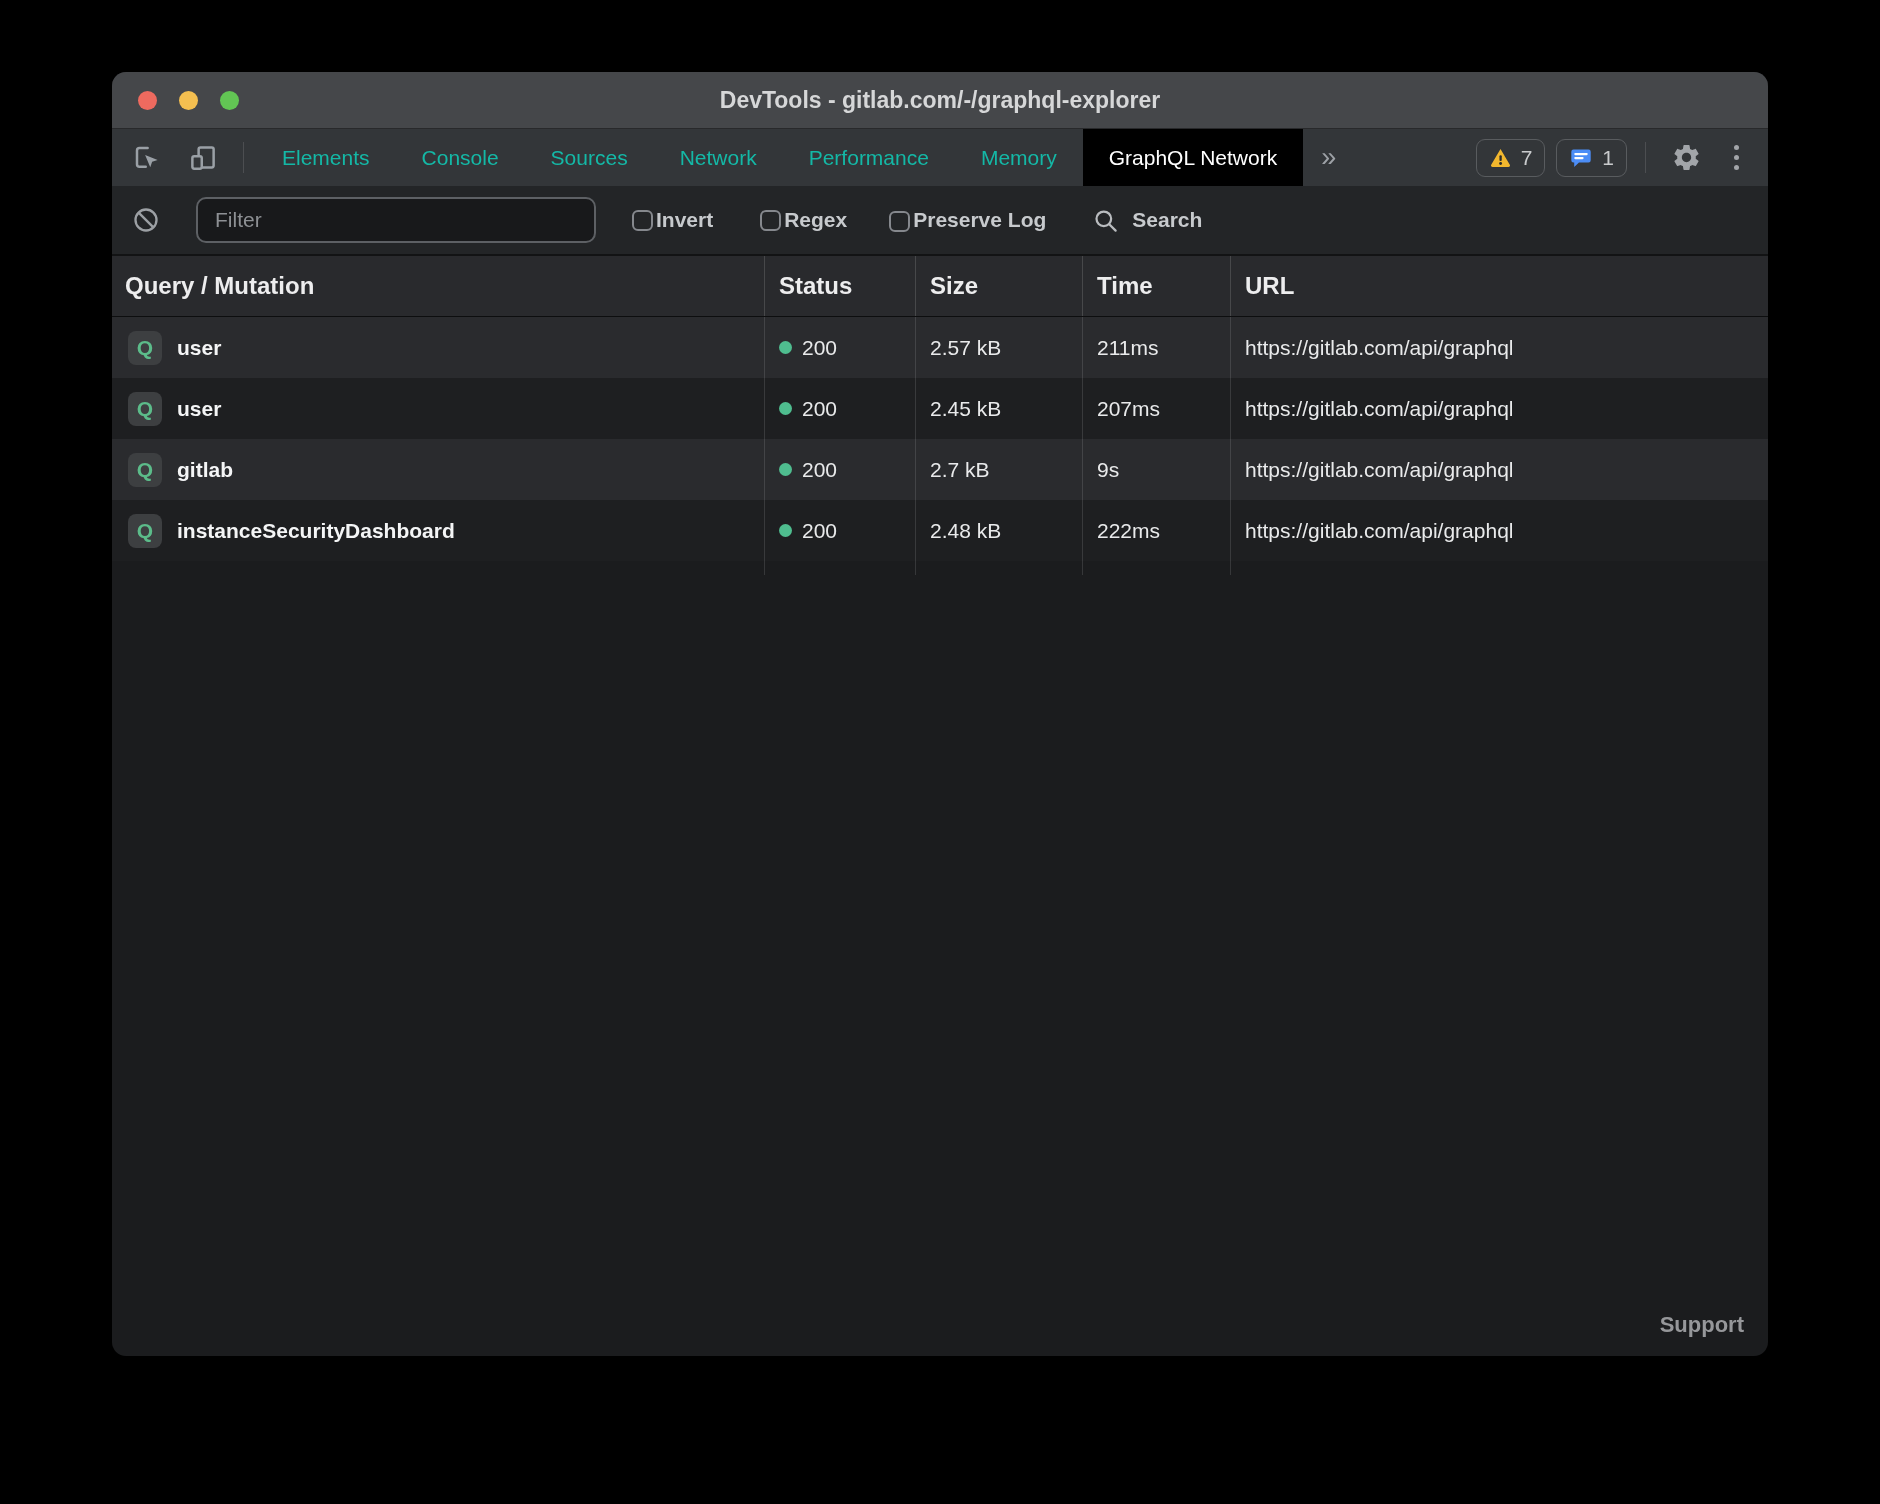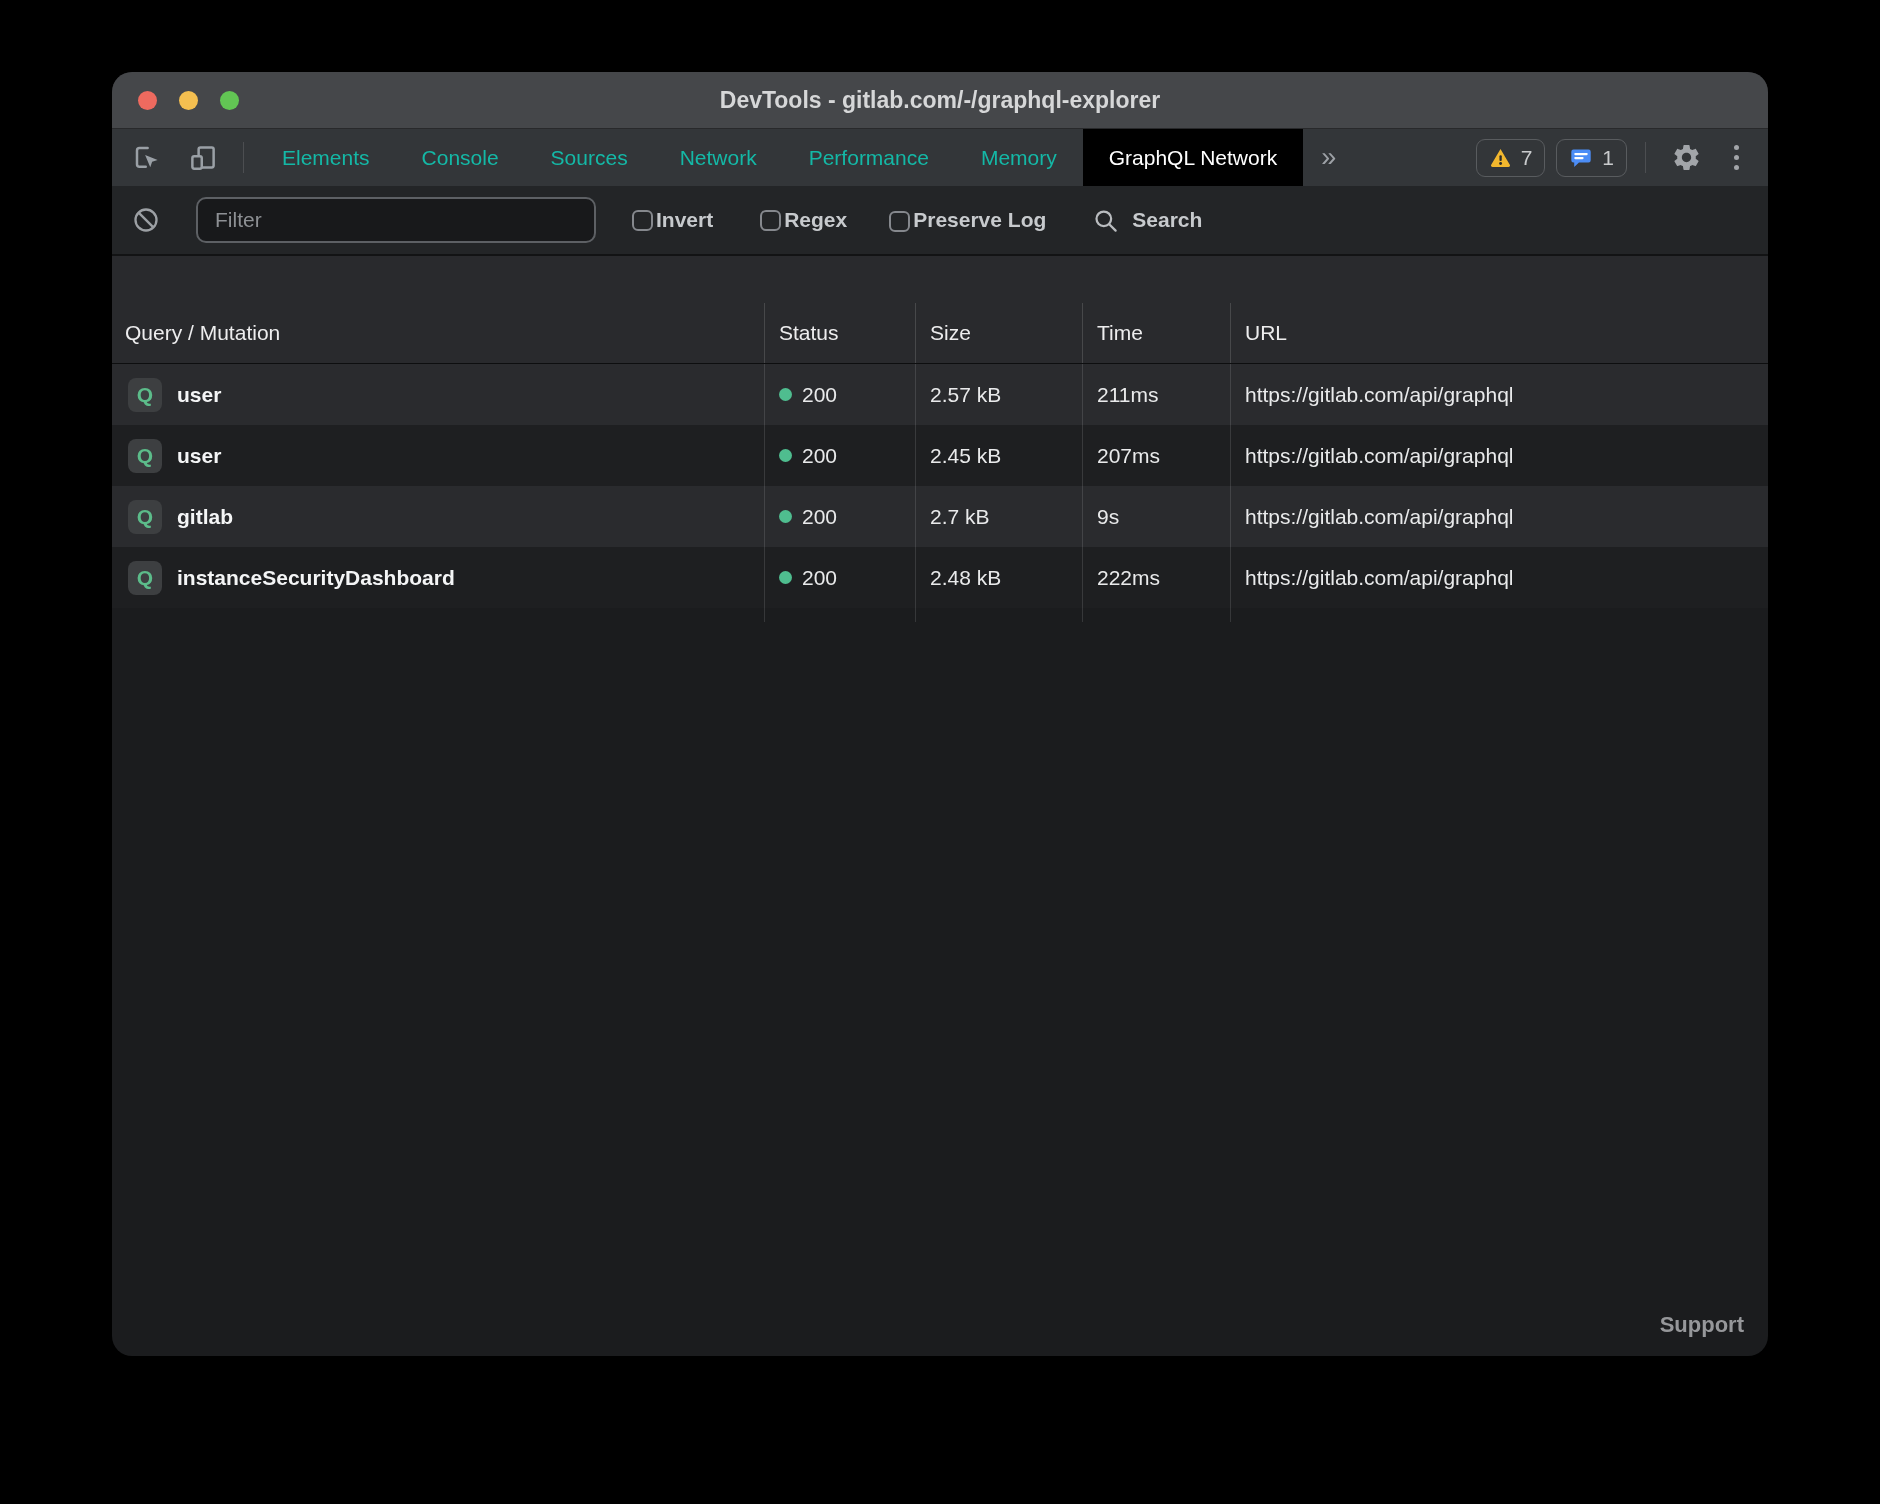--- a/index.html
+++ b/index.html
@@ -1,20 +1,20 @@
 <!DOCTYPE html>
 <html><head>
 <meta charset="utf-8">
 <style>
   * { margin:0; padding:0; box-sizing:border-box; }
   html,body { width:1880px; height:1504px; background:#000; overflow:hidden;
               font-family:"Liberation Sans","DejaVu Sans",sans-serif; }
 
   .window { position:absolute; left:112px; top:72px; width:1656px; height:1284px;
-            background:#1b1c1e; border-radius:20px; overflow:hidden; }
+            background:#1b1c1e; border-radius:14px; overflow:hidden; }
 
   
   .titlebar { position:relative; height:57px; background:#45474a;
               border-bottom:1px solid #28292b; display:flex; align-items:center; }
   .traffic { display:flex; align-items:center; gap:22px; padding-left:26px; }
   .light { width:19px; height:19px; border-radius:50%; display:inline-block; cursor:default; }
   .light.red    { background:#ee6a5f; }
   .light.yellow { background:#f4bf50; }
   .light.green  { background:#62c554; }
   .title { position:absolute; left:0; right:0; text-align:center;
@@ -52,22 +52,22 @@
   .cb .box { width:21px; height:21px; border:2px solid #85888d; border-radius:6px; background:transparent; }
   .cb .lbl, .search .lbl { font-size:21px; font-weight:600; color:#c7cacd; }
   .cb.invert { margin-left:36px; }
   .cb.regex { margin-left:47px; }
   .cb.preserve { margin-left:42px;align-items:flex-end; }
   .search { display:flex; align-items:center; gap:13px; margin-left:46px; cursor:pointer; }
 
   
   .grid { display:grid; grid-template-columns:653px 151px 167px 148px minmax(0,1fr); }
   .thead { background:#292a2d; border-bottom:1px solid #0d0e0f; }
-  .th { height:60px; display:flex; align-items:center; font-size:21px; font-weight:normal;
-        color:#ededee; padding-left:14px; border-right:1px solid rgba(255,255,255,0.14);margin-top:47px; }
+  .th { height:60px; display:flex; align-items:center; font-size:24px; font-weight:bold;
+        color:#ededee; padding-left:14px; border-right:1px solid rgba(255,255,255,0.14); }
   .th:first-child { padding-left:13px; }
   .th:last-child { border-right:none; }
   .tr { cursor:default; }
   .tr.row-light { background:#2a2b2e; }
   .tr.row-dark  { background:#1e1f21; }
   .td { height:61px; display:flex; align-items:center; font-size:21px; color:#e9eaeb;
         padding-left:14px; border-right:1px solid rgba(255,255,255,0.12);
         white-space:nowrap; overflow:hidden; }
   .td:last-child { border-right:none; }
   .td.namecell { gap:15px; padding-left:16px; }

